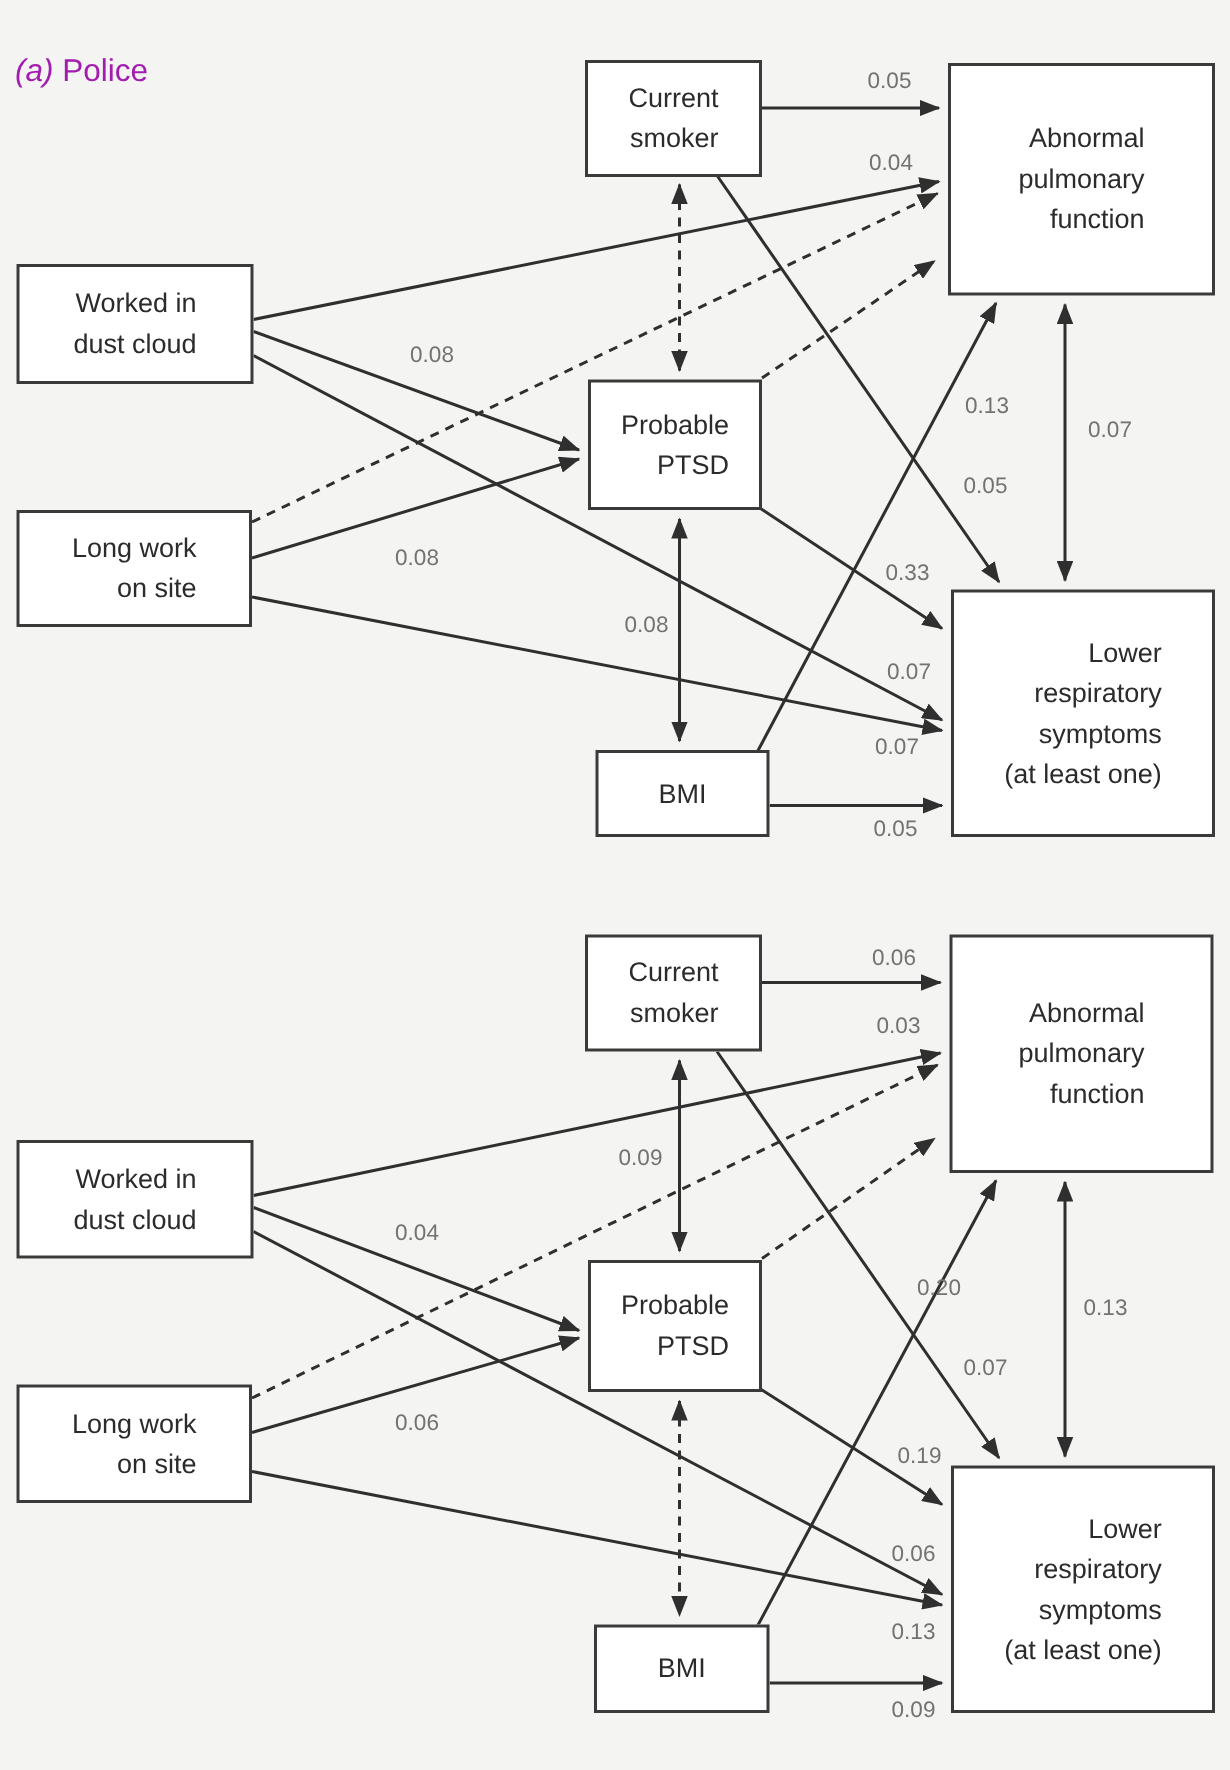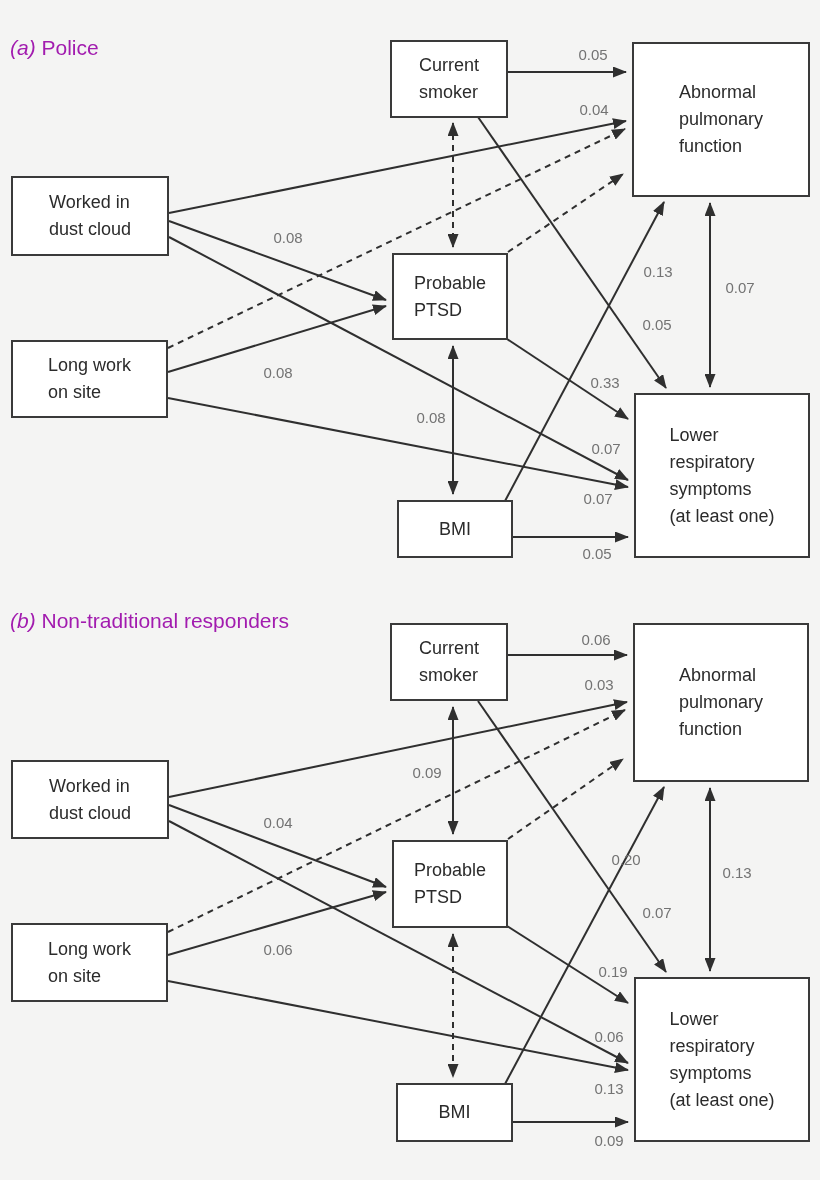--- a/index.html
+++ b/index.html
@@ -6,21 +6,21 @@
   .canvas{
     position:relative;width:820px;height:1180px;background:#f4f4f3;
     font-family:"Liberation Sans","DejaVu Sans",sans-serif;color:#2b2b2b;
     overflow:hidden;
   }
   svg.edges{position:absolute;left:0;top:0;}
   svg.edges line{stroke:#2f2f2f;stroke-width:2;}
   svg.edges line.dashed{stroke-dasharray:6 5;}
   .node{
     position:absolute;background:#ffffff;border:2px solid #3a3a3a;
-    display:flex;align-items:center;justify-content:center;text-align:left;
+    display:flex;align-items:center;justify-content:center;text-align:right;
     font-size:18px;line-height:1.5;white-space:pre-line;box-sizing:border-box;
     color:#2b2b2b;
   }
   .coef{
     position:absolute;font-size:15px;color:#737373;
     transform:translate(-50%,-50%);white-space:nowrap;
   }
   .panel-title{
     position:absolute;font-size:21px;color:#a21caf;white-space:nowrap;
   }
@@ -106,21 +106,20 @@
   <div class="coef" style="left:278px;top:372px">0.08</div>
   <div class="coef" style="left:431px;top:417px">0.08</div>
   <div class="coef" style="left:658px;top:271px">0.13</div>
   <div class="coef" style="left:657px;top:324px">0.05</div>
   <div class="coef" style="left:605px;top:382px">0.33</div>
   <div class="coef" style="left:740px;top:287px">0.07</div>
   <div class="coef" style="left:606px;top:448px">0.07</div>
   <div class="coef" style="left:598px;top:498px">0.07</div>
   <div class="coef" style="left:597px;top:553px">0.05</div>
 
-  <div class="panel-title" style="left:10px;top:609px"><span class="it">(b)</span> <span>Non-traditional responders</span></div>
 
   <div class="node" style="left:390px;top:623px;width:118px;height:78px">Current
 smoker</div>
   <div class="node" style="left:633px;top:623px;width:176px;height:159px">Abnormal
 pulmonary
 function</div>
   <div class="node" style="left:11px;top:760px;width:158px;height:79px">Worked in
 dust cloud</div>
   <div class="node" style="left:392px;top:840px;width:116px;height:88px">Probable
 PTSD</div>

